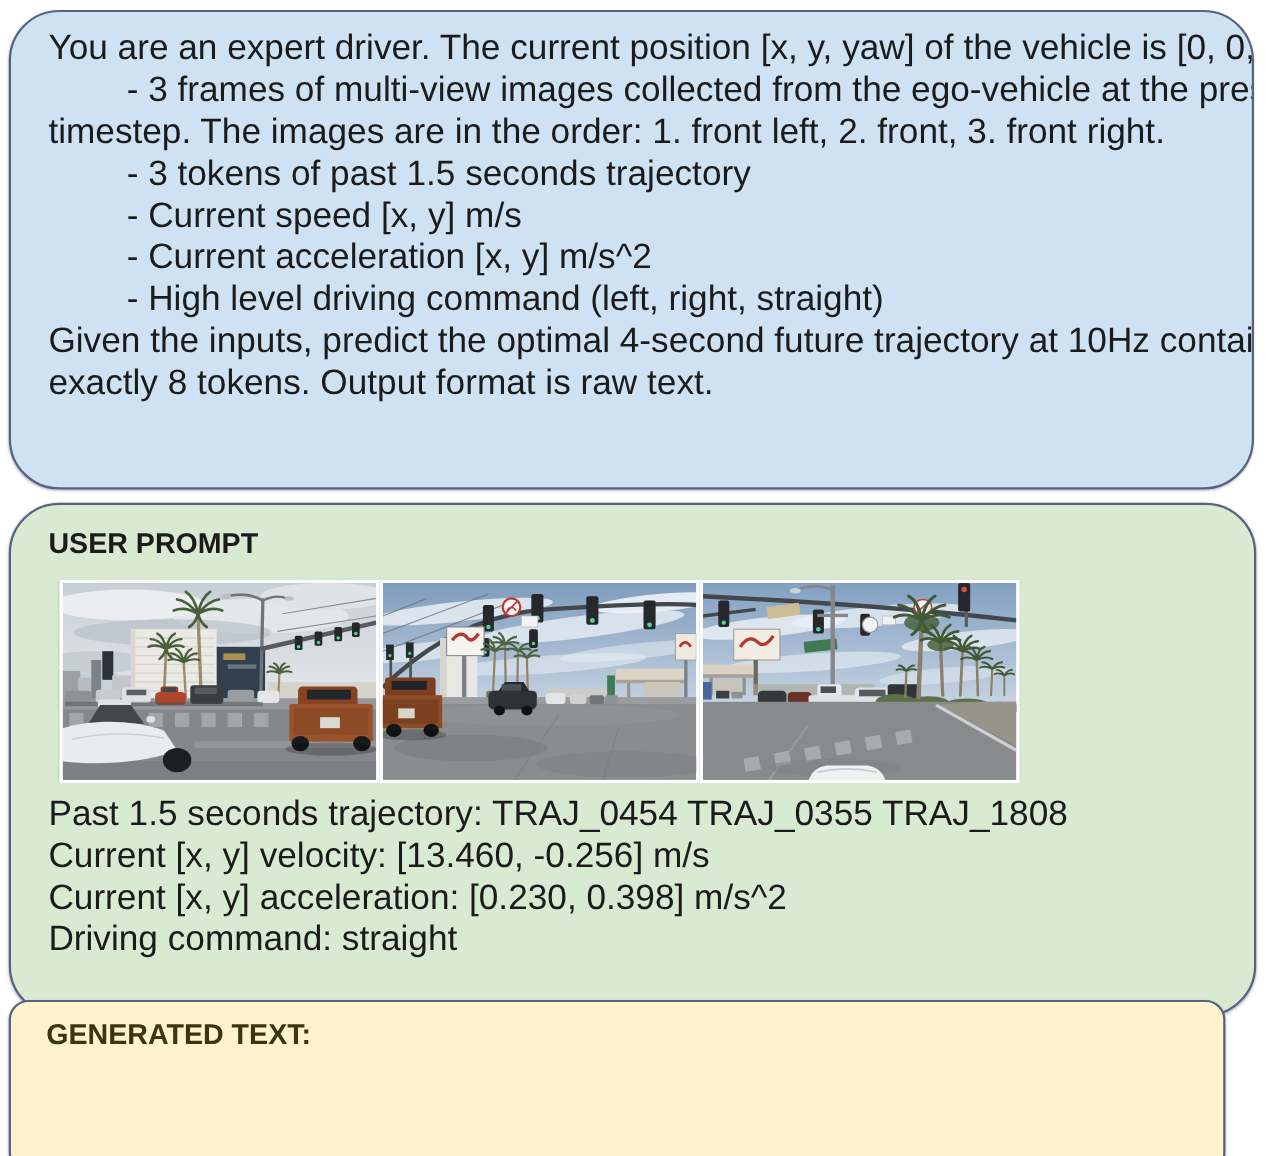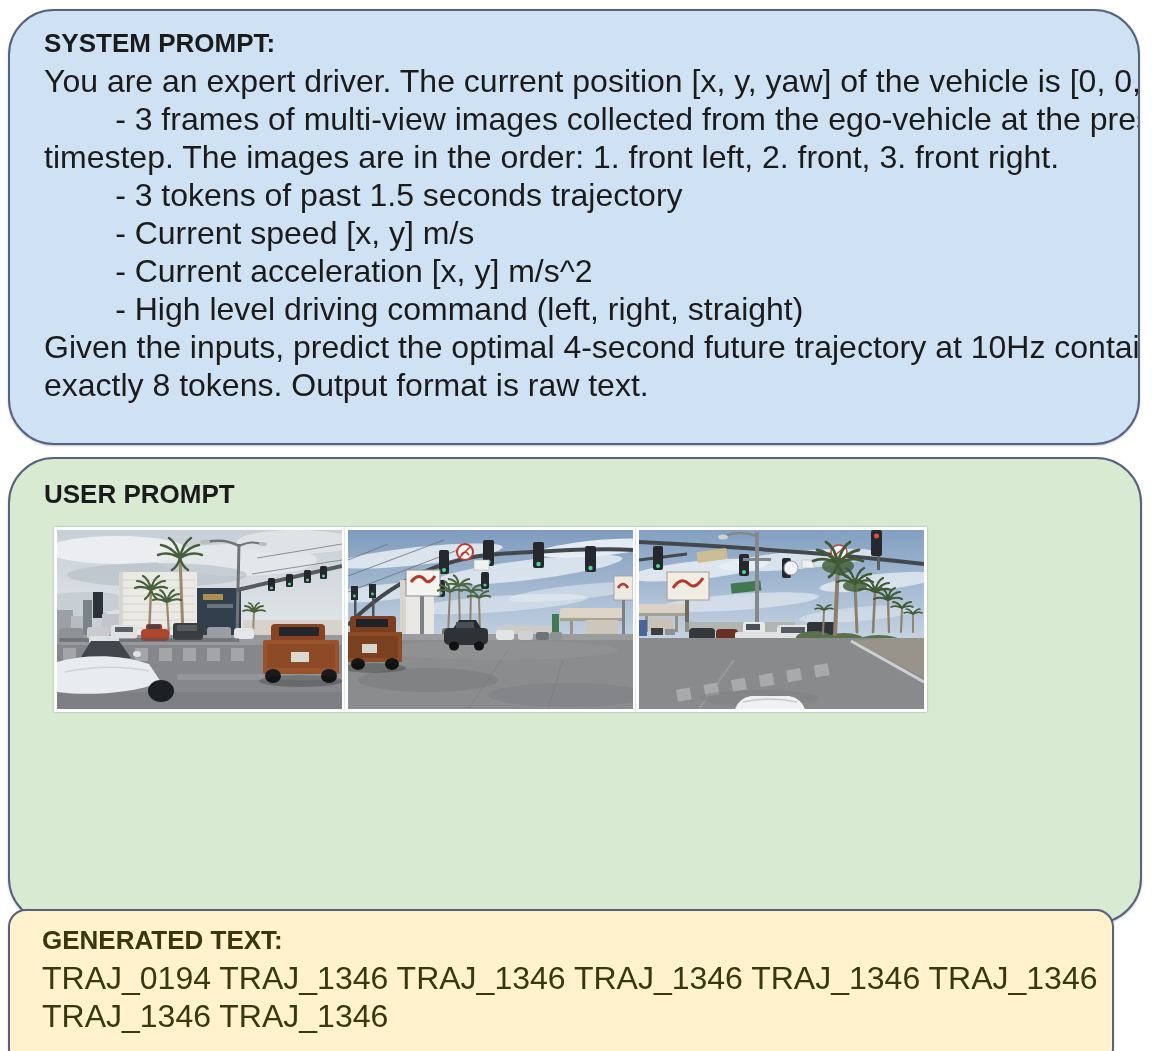--- a/index.html
+++ b/index.html
@@ -19,21 +19,20 @@
   .cam-row{display:flex;margin:14px 0 8px 10px;}
   .cam-frame{background:#fff;padding:3px;box-shadow:0 0 2px rgba(60,70,60,.4);}
   .cam-frame svg{display:block;width:285px;height:179px;filter:blur(.5px) saturate(.95);}
 </style>
 </head>
 <body>
 
 <div class="canvas">
 
   <div class="box" id="system-box">
-    <div class="title">SYSTEM PROMPT:</div>
     <div class="prompt-text">You are an expert driver. The current position [x, y, yaw] of the vehicle is [0, 0, 0].
         - 3 frames of multi-view images collected from the ego-vehicle at the present
 timestep. The images are in the order: 1. front left, 2. front, 3. front right.
         - 3 tokens of past 1.5 seconds trajectory
         - Current speed [x, y] m/s
         - Current acceleration [x, y] m/s^2
         - High level driving command (left, right, straight)
 Given the inputs, predict the optimal 4-second future trajectory at 10Hz containing
 exactly 8 tokens. Output format is raw text.</div>
   </div>
@@ -377,21 +376,23 @@
             <ellipse cx="120" cy="168" rx="60" ry="8" fill="#7e7f81" opacity=".5"></ellipse>
           </g>
           <g>
             <path d="M96,179 Q100,168 112,166 L150,166 Q162,168 166,179 Z" fill="#eef0f2"></path>
             <path d="M104,172 Q130,166 158,172" stroke="#c6c9cb" stroke-width="1.5" fill="none"></path>
           </g>
         </svg>
       </div>
     </div>
 
+    <div class="prompt-text">Past 1.5 seconds trajectory: TRAJ_0454 TRAJ_0355 TRAJ_1808
+Current [x, y] velocity: [13.460, -0.256] m/s
+Current [x, y] acceleration: [0.230, 0.398] m/s^2
+Driving command: straight</div>
   </div>
 
   <div class="box" id="generated-box">
     <div class="title">GENERATED TEXT:</div>
-    <div class="prompt-text">TRAJ_0194 TRAJ_1346 TRAJ_1346 TRAJ_1346 TRAJ_1346 TRAJ_1346
-TRAJ_1346 TRAJ_1346</div>
   </div>
 
 </div>
 
 </body></html>

